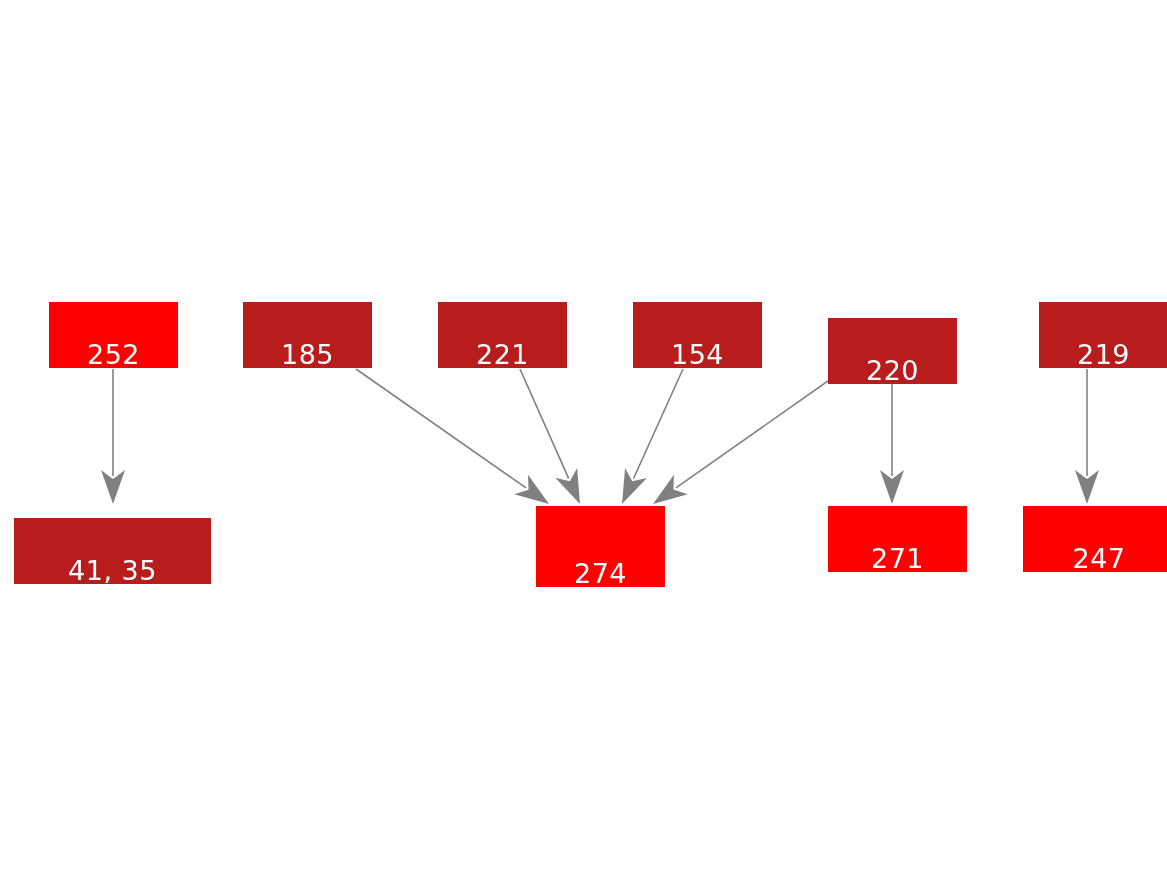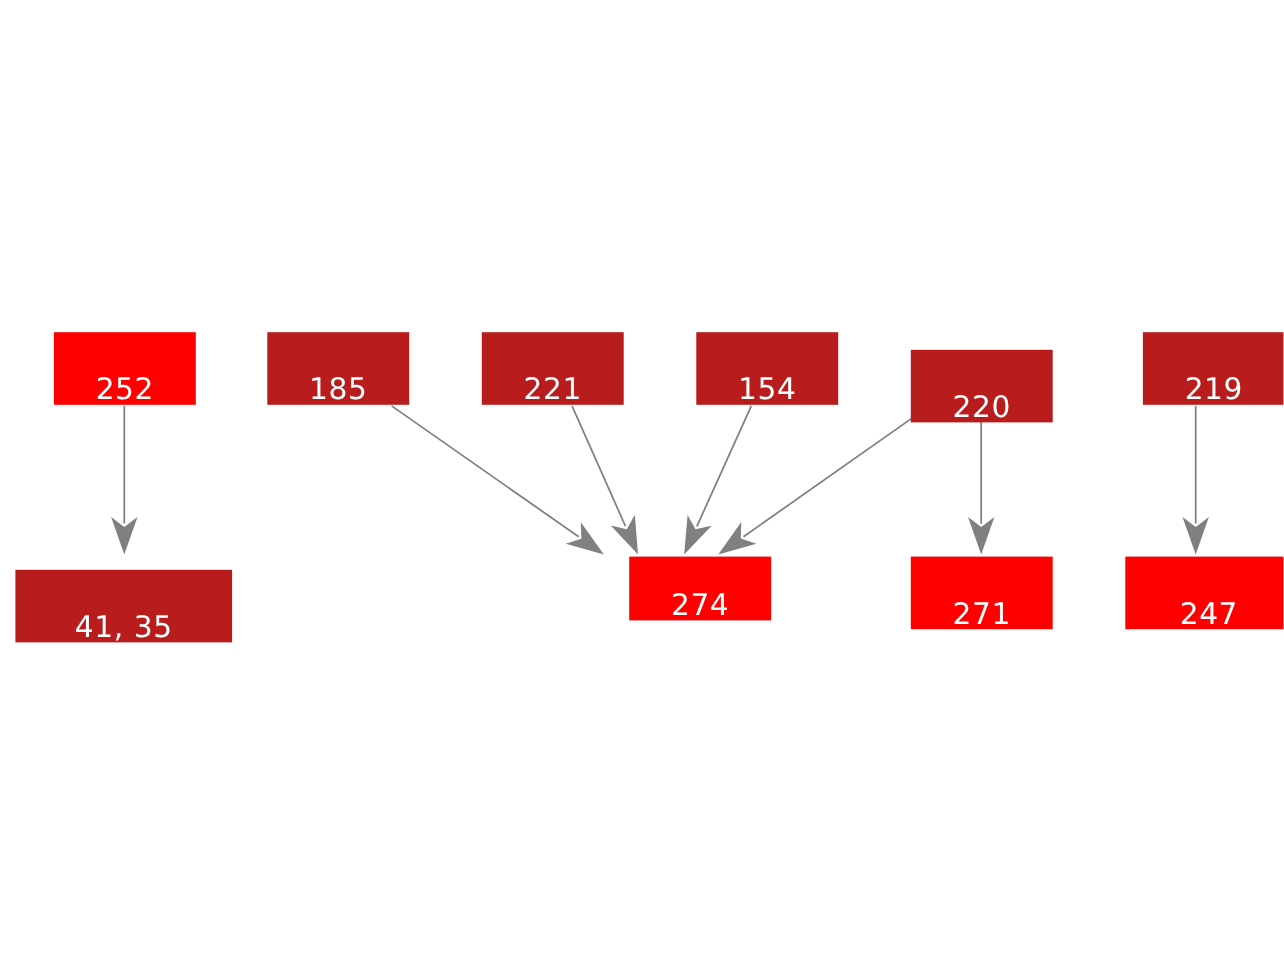--- a/index.html
+++ b/index.html
@@ -92,24 +92,24 @@
       </div>
       <div class="node node-blue" style="left: 828px; top: 318px; width: 129px; height: 66px;">
         <span>220</span>
       </div>
       <div class="node node-blue" style="left: 1023px; top: 302px; width: 129px; height: 66px; margin-left: 16px;">
         <span>219</span>
       </div>
       <div class="node node-blue" style="left: 14px; top: 506px; width: 197px; height: 66px; margin-top: 12px;">
         <span>41, 35</span>
       </div>
-      <div class="node node-red" style="left: 536px; top: 506px; width: 129px; height: 58px; margin-left: 36px;">
+      <div class="node node-red" style="left: 536px; top: 506px; width: 129px; height: 81px;">
         <span>274</span>
       </div>
-      <div class="node node-red" style="left: 828px; top: 506px; width: 129px; height: 66px;">
+      <div class="node node-red" style="left: 828px; top: 506px; width: 139px; height: 66px;">
         <span>271</span>
       </div>
       <div class="node node-red" style="left: 1023px; top: 506px; width: 152px; height: 66px;">
         <span>247</span>
       </div>
     </div>
 
 </div>
 
 </body></html>

